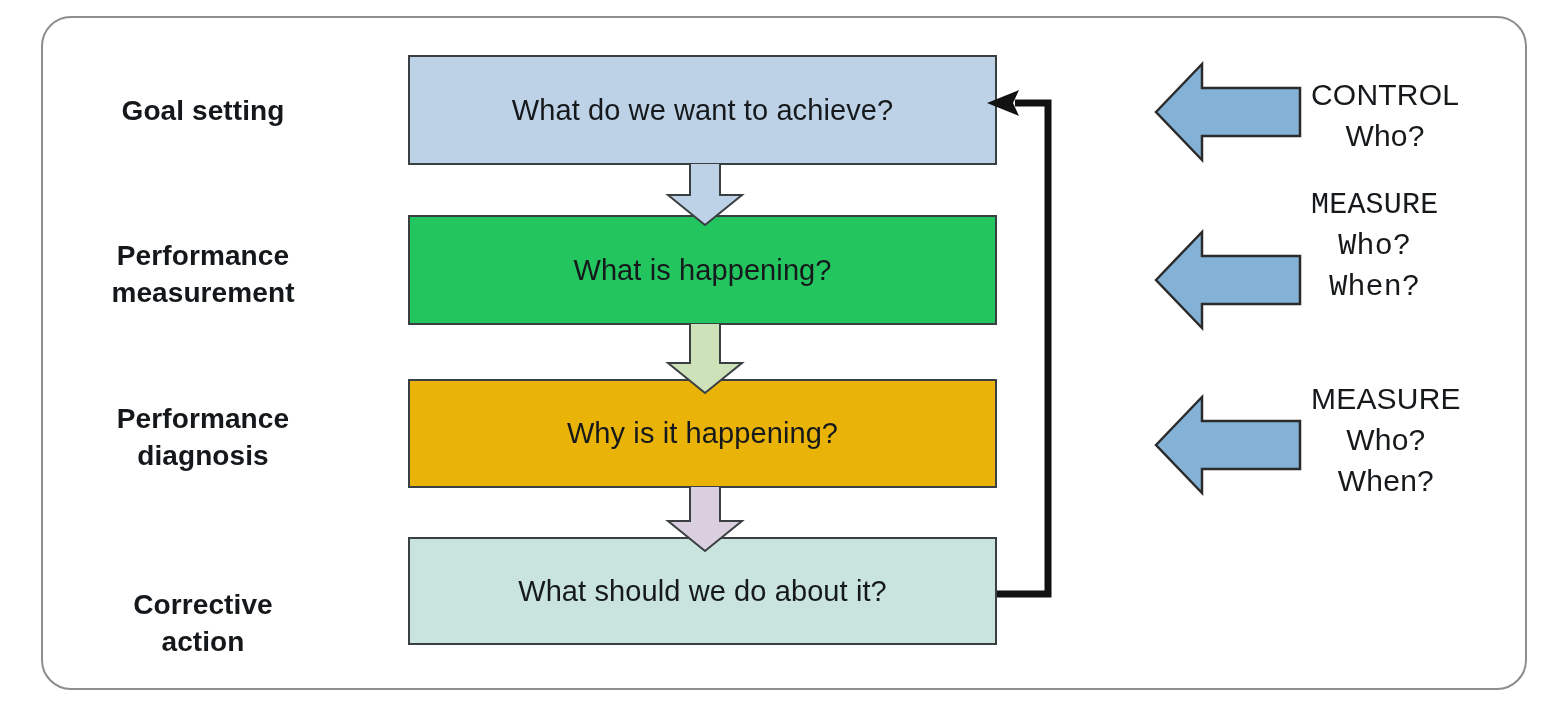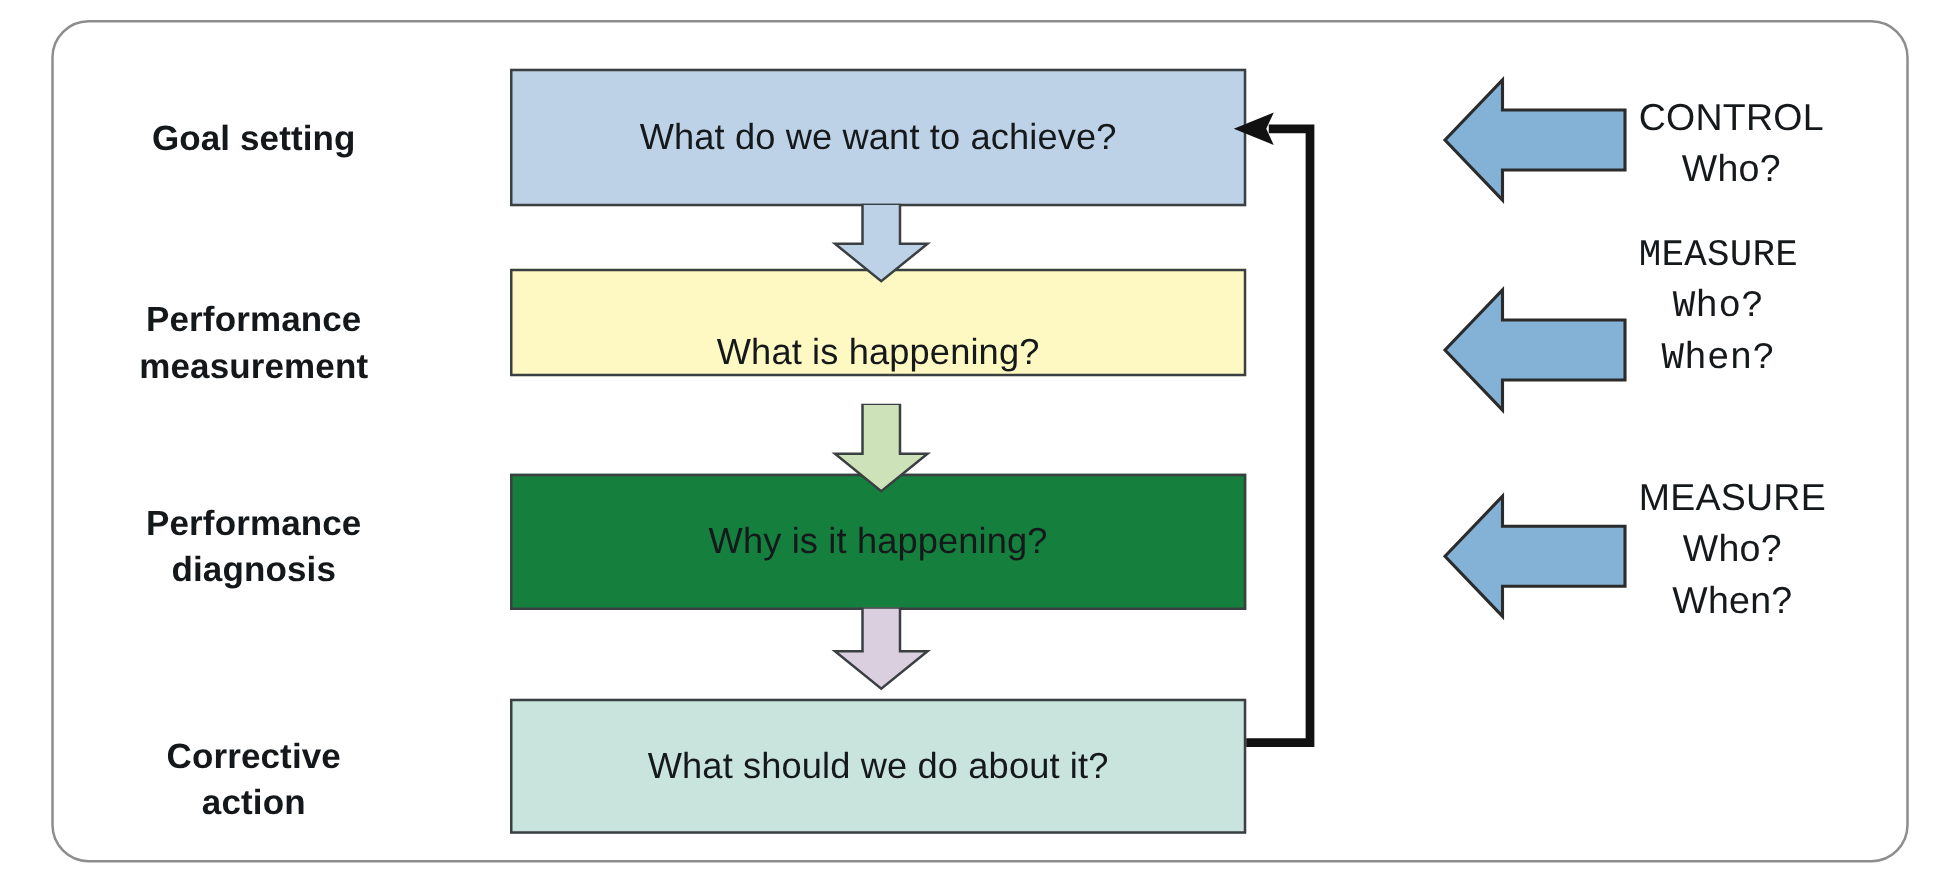--- a/index.html
+++ b/index.html
@@ -112,29 +112,29 @@
   <div class="stage-label" style="top:400px;">Performance
 diagnosis</div>
 
   <div class="stage-label" style="top:559px;margin-top:27px;">Corrective
 action</div>
 
   <div class="flow-box" style="top:55px;height:110px;background:#bdd2e6;">
     <span class="box-text">What do we want to achieve?</span>
   </div>
 
-  <div class="flow-box" style="top:215px;height:86px;background:#fef9c3;align-items:flex-end;">
+  <div class="flow-box" style="top:215px;height:110px;background:#22c55e;">
     <span class="box-text">What is happening?</span>
   </div>
 
-  <div class="flow-box" style="top:379px;height:109px;background:#15803d;">
+  <div class="flow-box" style="top:379px;height:109px;background:#eab308;">
     <span class="box-text">Why is it happening?</span>
   </div>
 
-  <div class="flow-box" style="top:559px;height:108px;background:#c9e4dc;align-items:center;">
+  <div class="flow-box" style="top:537px;height:108px;background:#c9e4dc;align-items:center;">
     <span class="box-text">What should we do about it?</span>
   </div>
 
   <div class="down-arrow" style="top:163px;height:64px;">
     <svg width="84" height="64" viewBox="0 0 84 64">
       <polygon points="27,0 57,0 57,32 79,32 42,62 5,32 27,32" fill="#bdd2e6" stroke="#3a3f42" stroke-width="2" stroke-linejoin="miter"></polygon>
     </svg>
   </div>
 
   <div class="down-arrow" style="top:323px;height:72px;">

